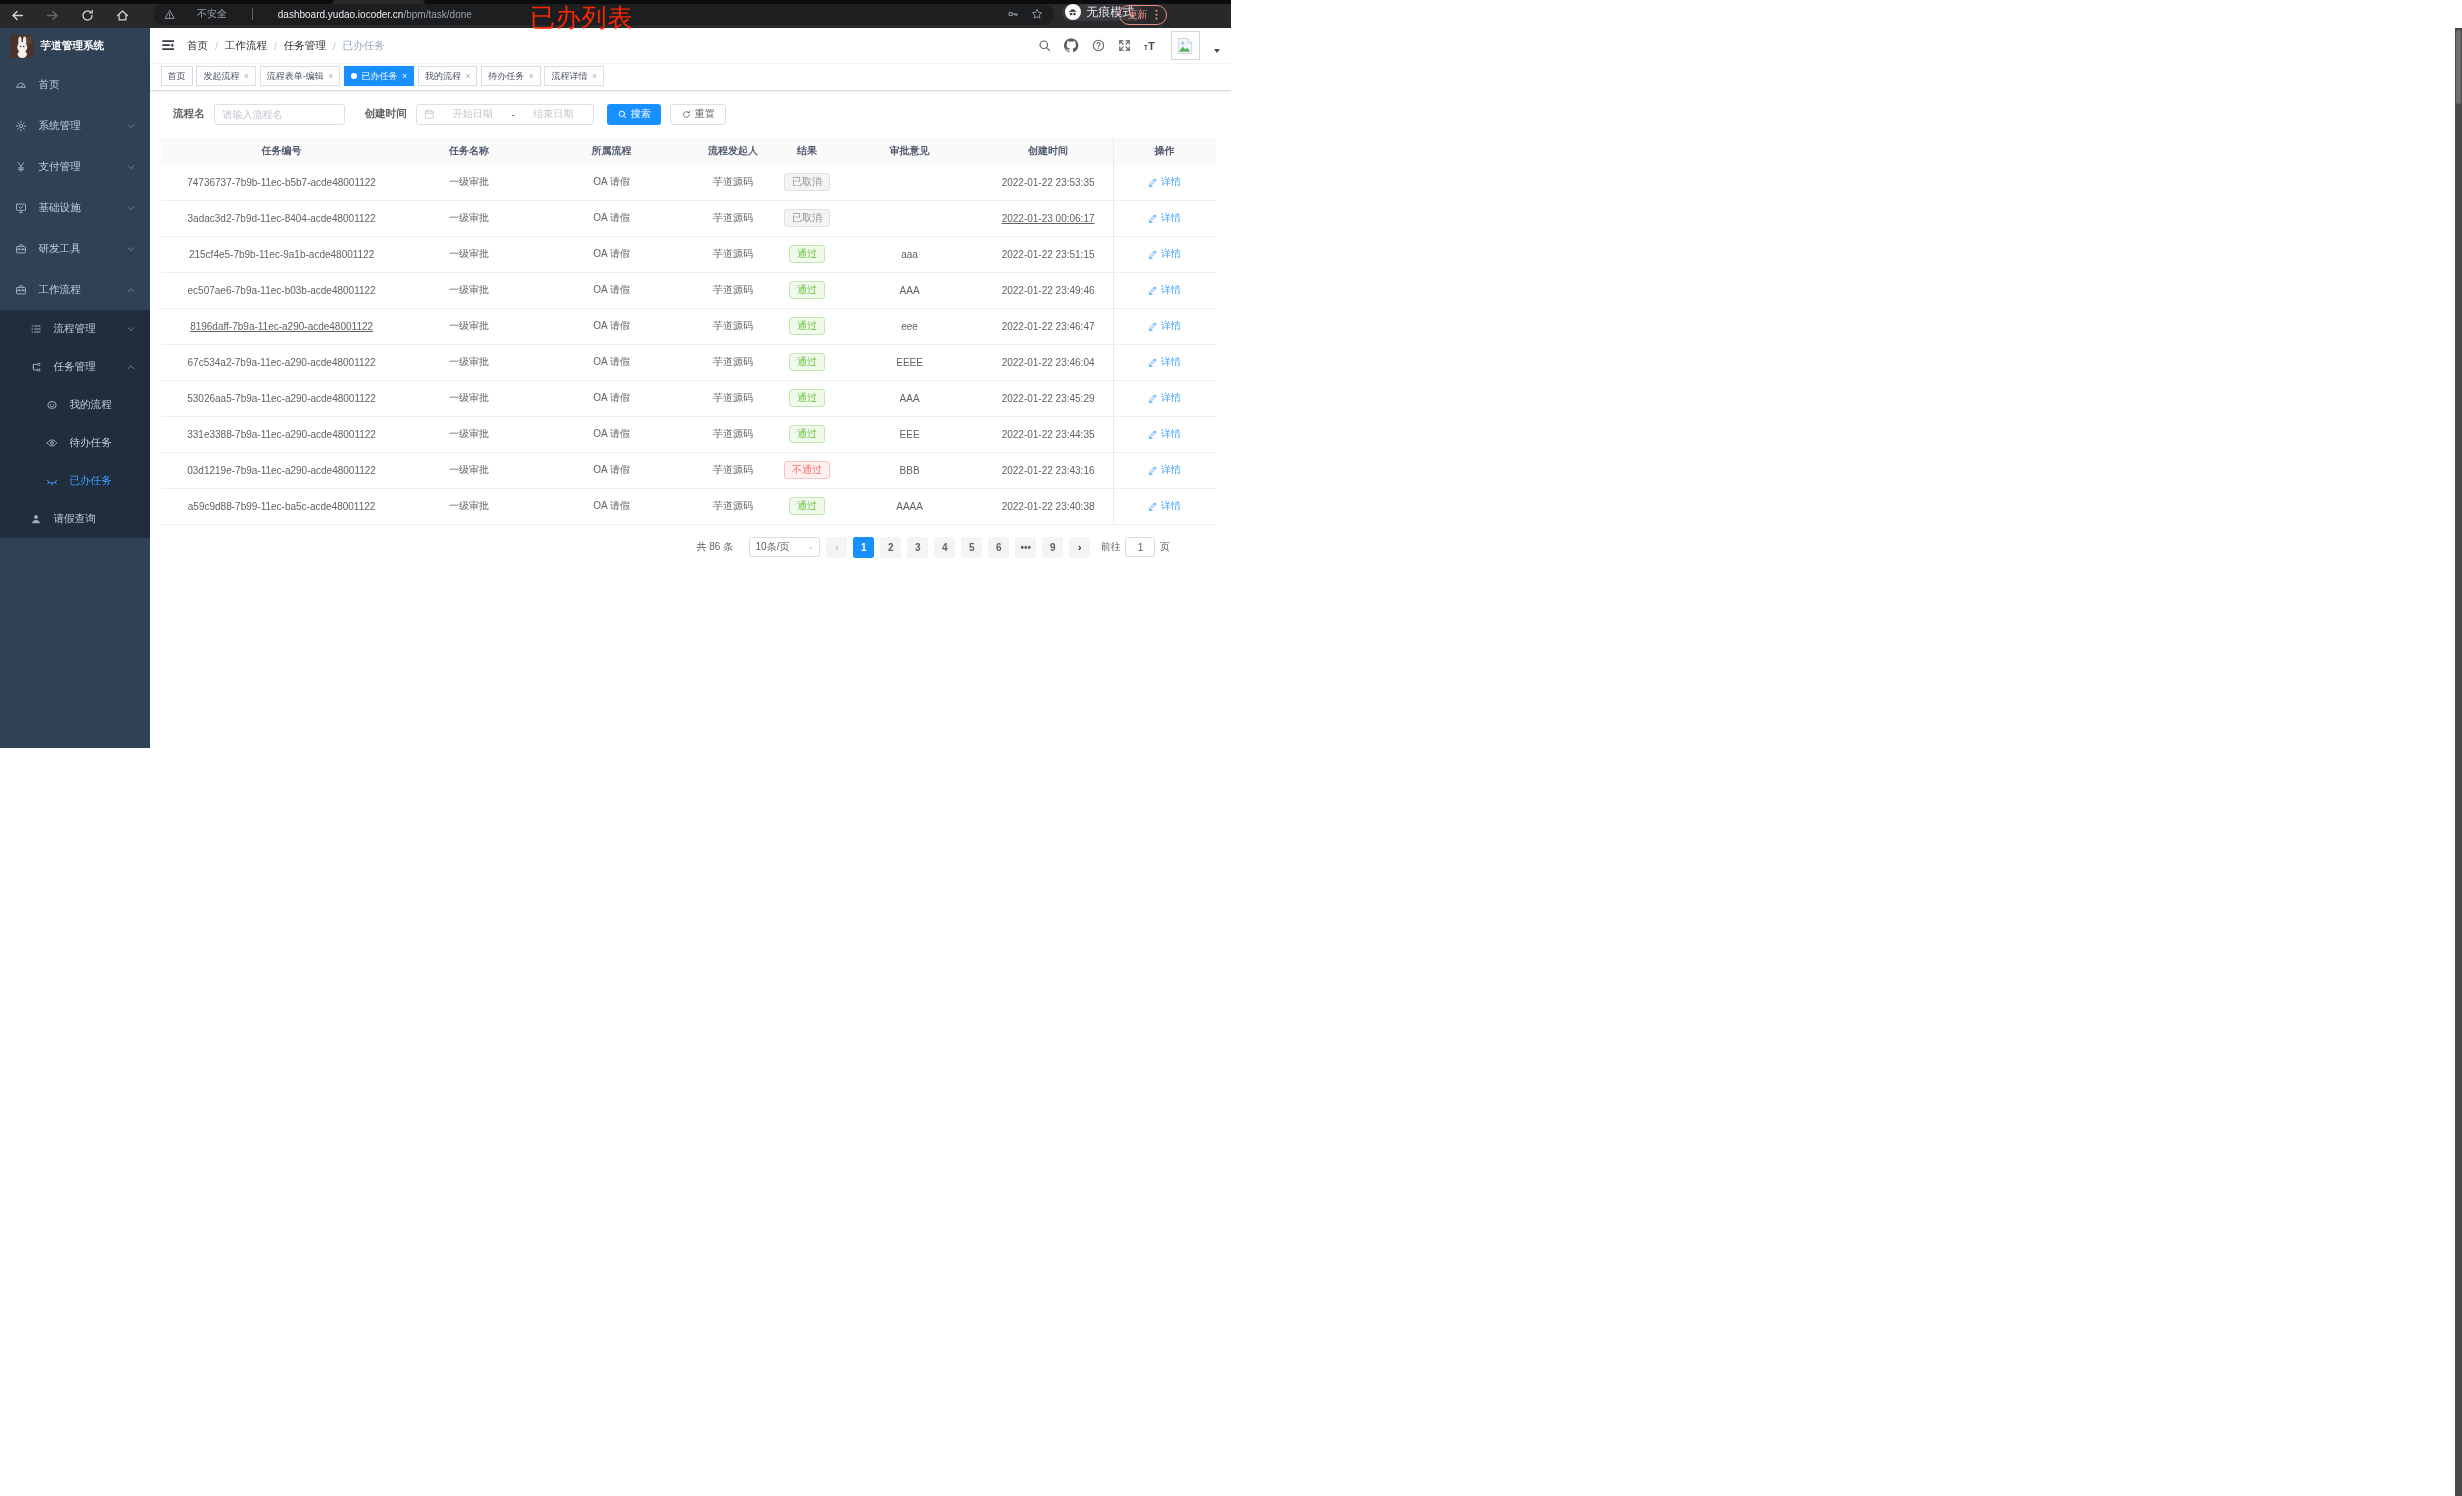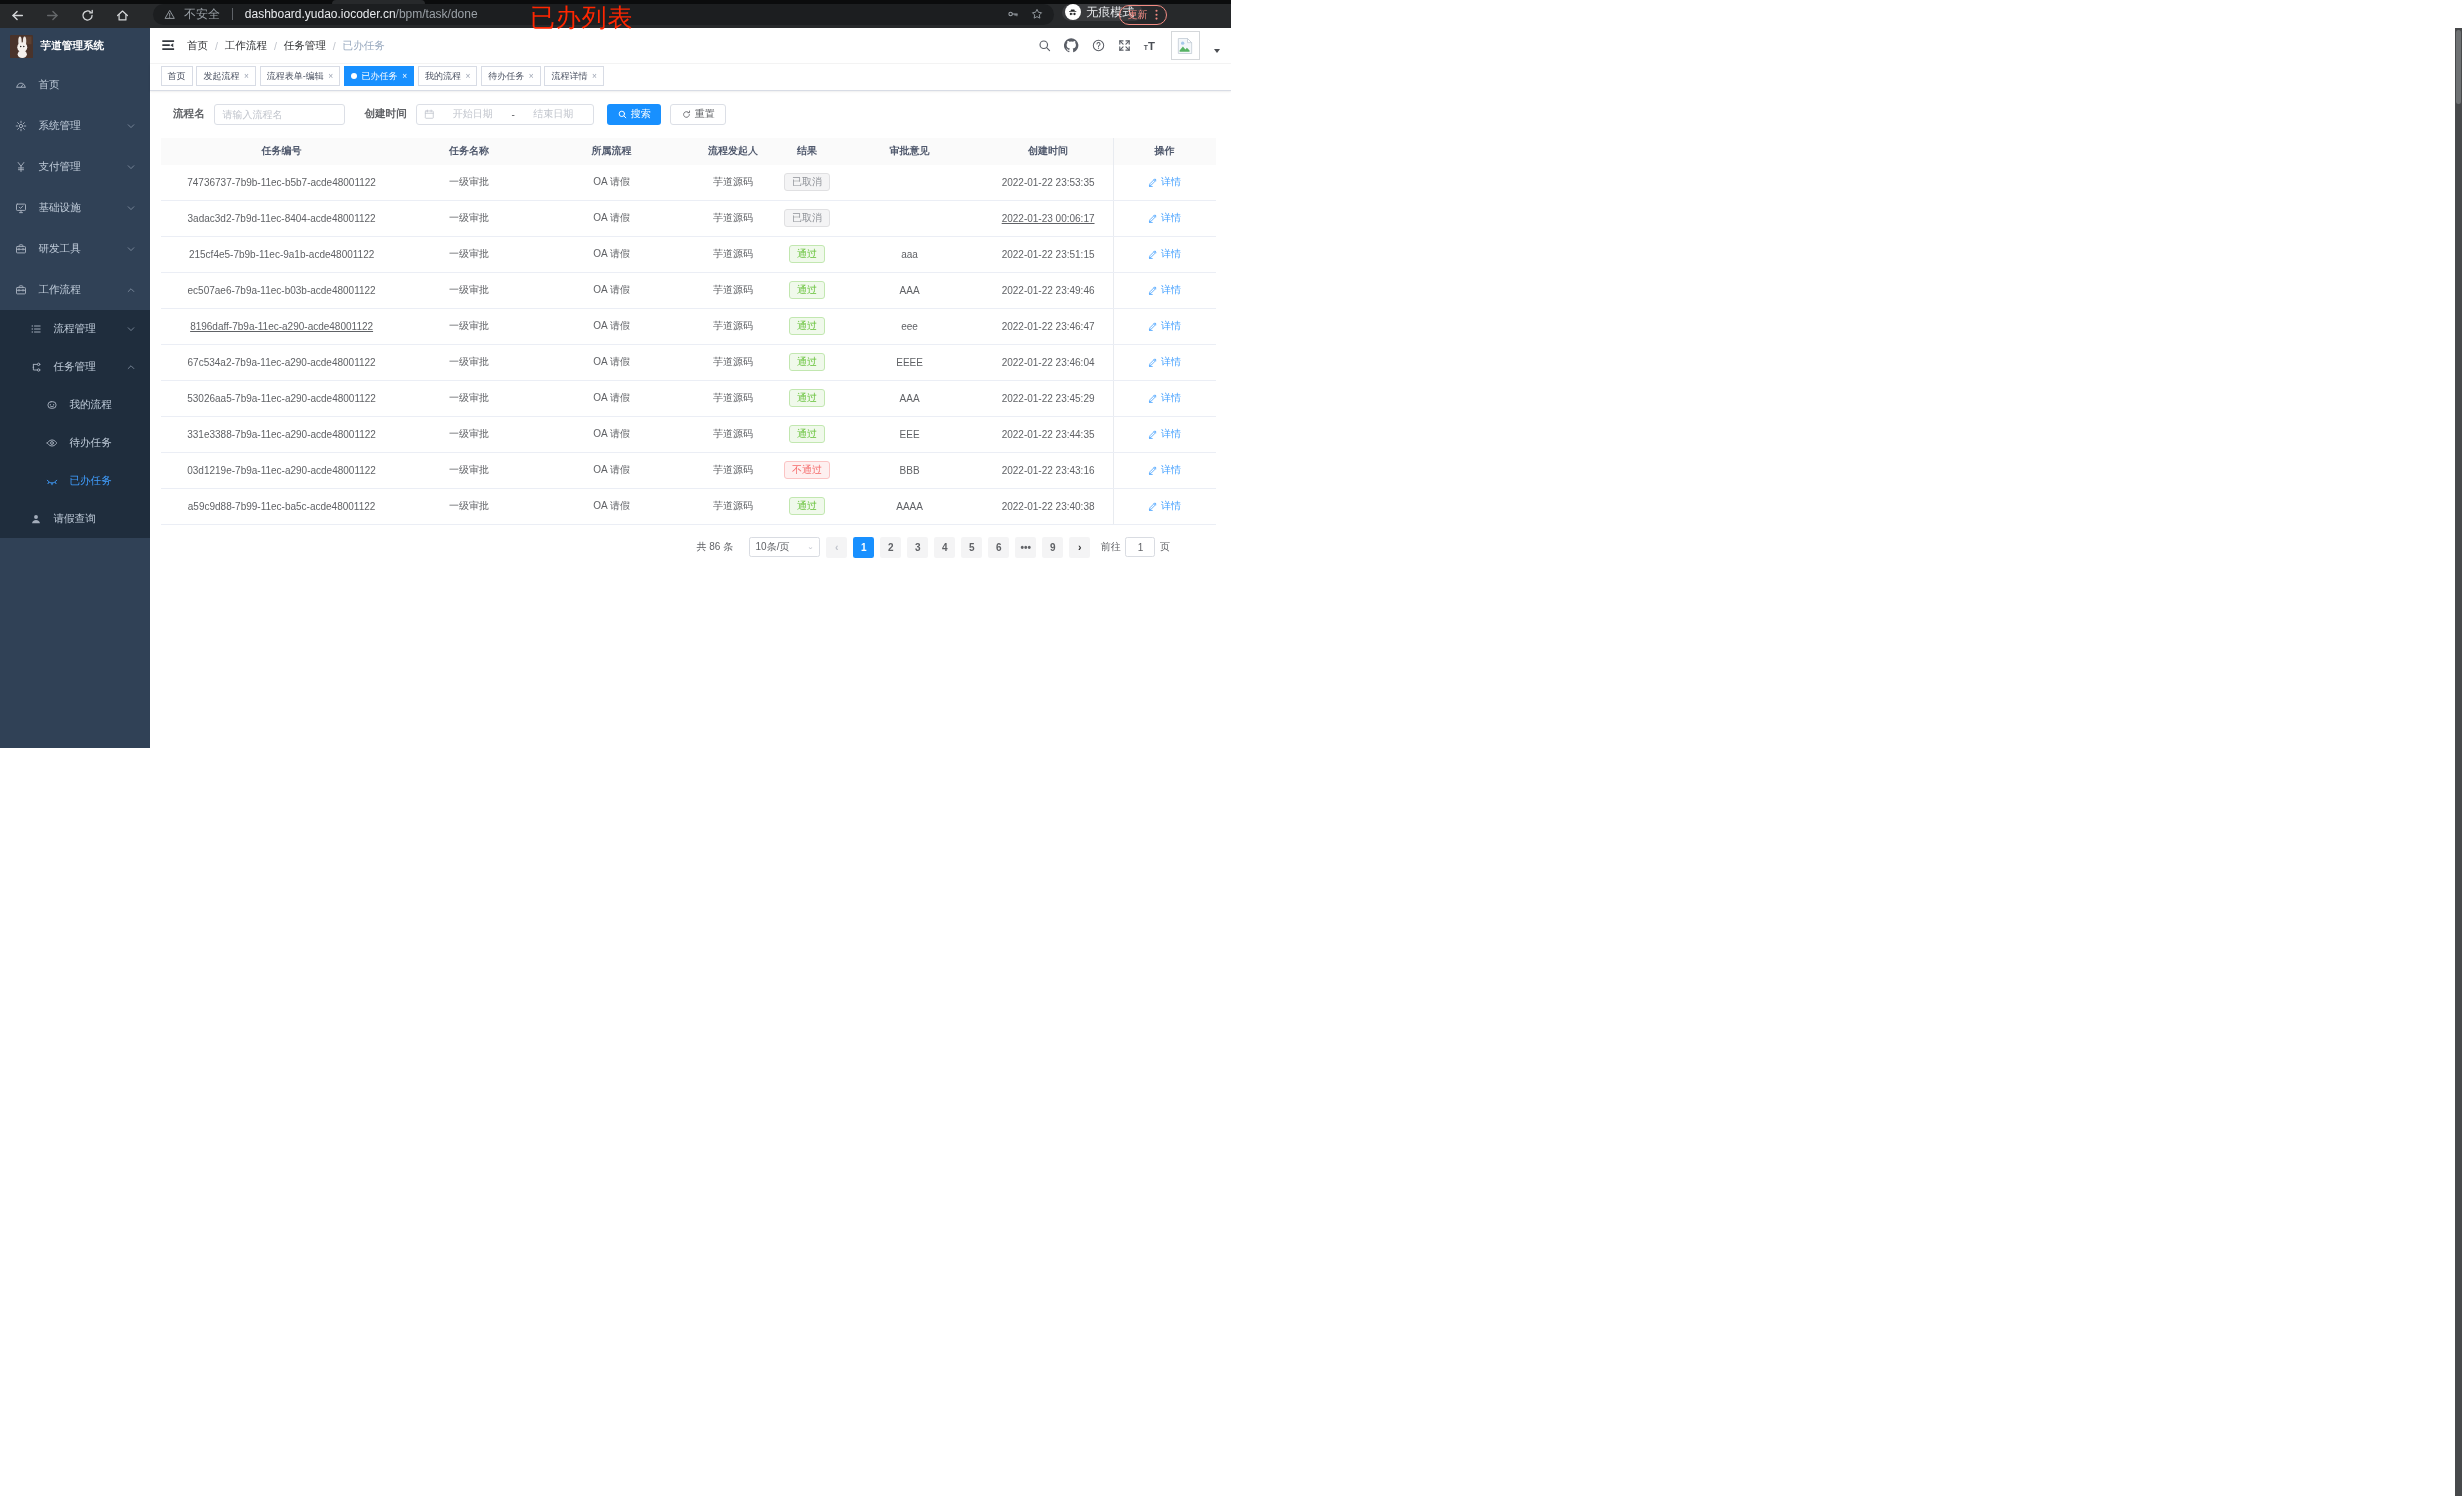--- a/index.html
+++ b/index.html
@@ -13,21 +13,21 @@
   svg{display:block}
   button{font-family:inherit;border:none;background:none;cursor:pointer}
 
   
   .chrome{position:relative;height:28px;background:#27292b;z-index:5;}
   .tabstrip{position:absolute;top:0;left:0;right:0;height:3.8px;background:#0b0c0d;}
   .active-tab-curve{position:absolute;top:0;left:332px;width:93px;height:3.8px;background:#27292b;border-radius:6px 6px 0 0;}
   .nav-icons{position:absolute;top:3.8px;left:10.6px;height:24px;display:flex;align-items:center;gap:22px;color:#d5d7d9;}
   .nav-icons .dim{color:#64676a;}
   .addr{position:absolute;top:3.8px;left:153px;width:901px;height:21px;background:#1c1e20;border-radius:10.6px;
-    display:flex;align-items:center;padding:0 10.6px;color:#9aa0a6;font-size:12px;gap:9px;}
+    display:flex;align-items:center;padding:0 10.6px;color:#9aa0a6;font-size:10px;gap:22px;}
   .addr .sep{width:0.8px;height:12px;background:#5f6368;margin:0 3px;}
   .addr .host{color:#e8eaed;}
   .addr .path{color:#9aa0a6;}
   .addr .right-ic{margin-left:auto;display:flex;gap:12px;color:#9aa0a6;}
   .incog{position:absolute;top:3.8px;left:1062px;height:17px;border-radius:10.6px;background:#38393c;
     display:flex;align-items:center;gap:5.3px;padding:0 9px 0 3px;color:#e8eaed;font-size:12px;}
   .incog-circle{width:16px;height:16px;border-radius:50%;background:#fff;display:flex;align-items:center;justify-content:center;color:#27292b;}
   .update-chip{position:absolute;top:4.6px;left:1119px;height:20px;border:1.1px solid var(--update);border-radius:10.6px;
     display:flex;align-items:center;gap:7.6px;padding:0 7.6px;color:var(--update);font-size:10px;}
   .annotation{position:absolute;top:1.5px;left:530px;font-size:25px;font-weight:500;letter-spacing:0.8px;

